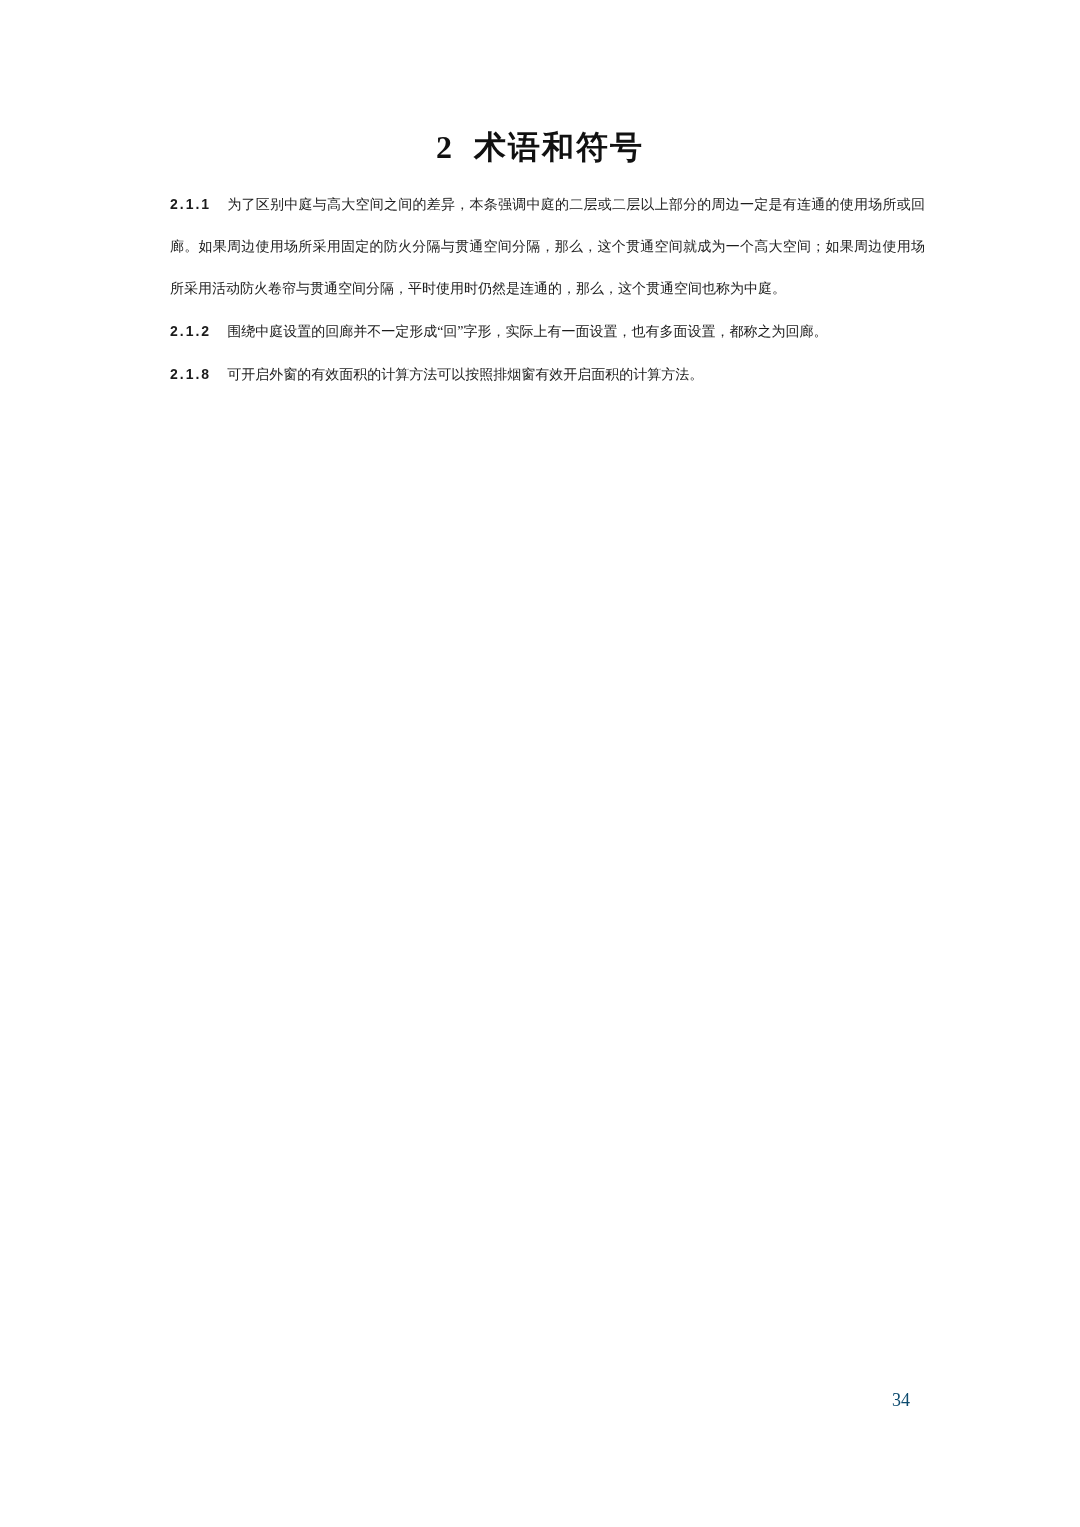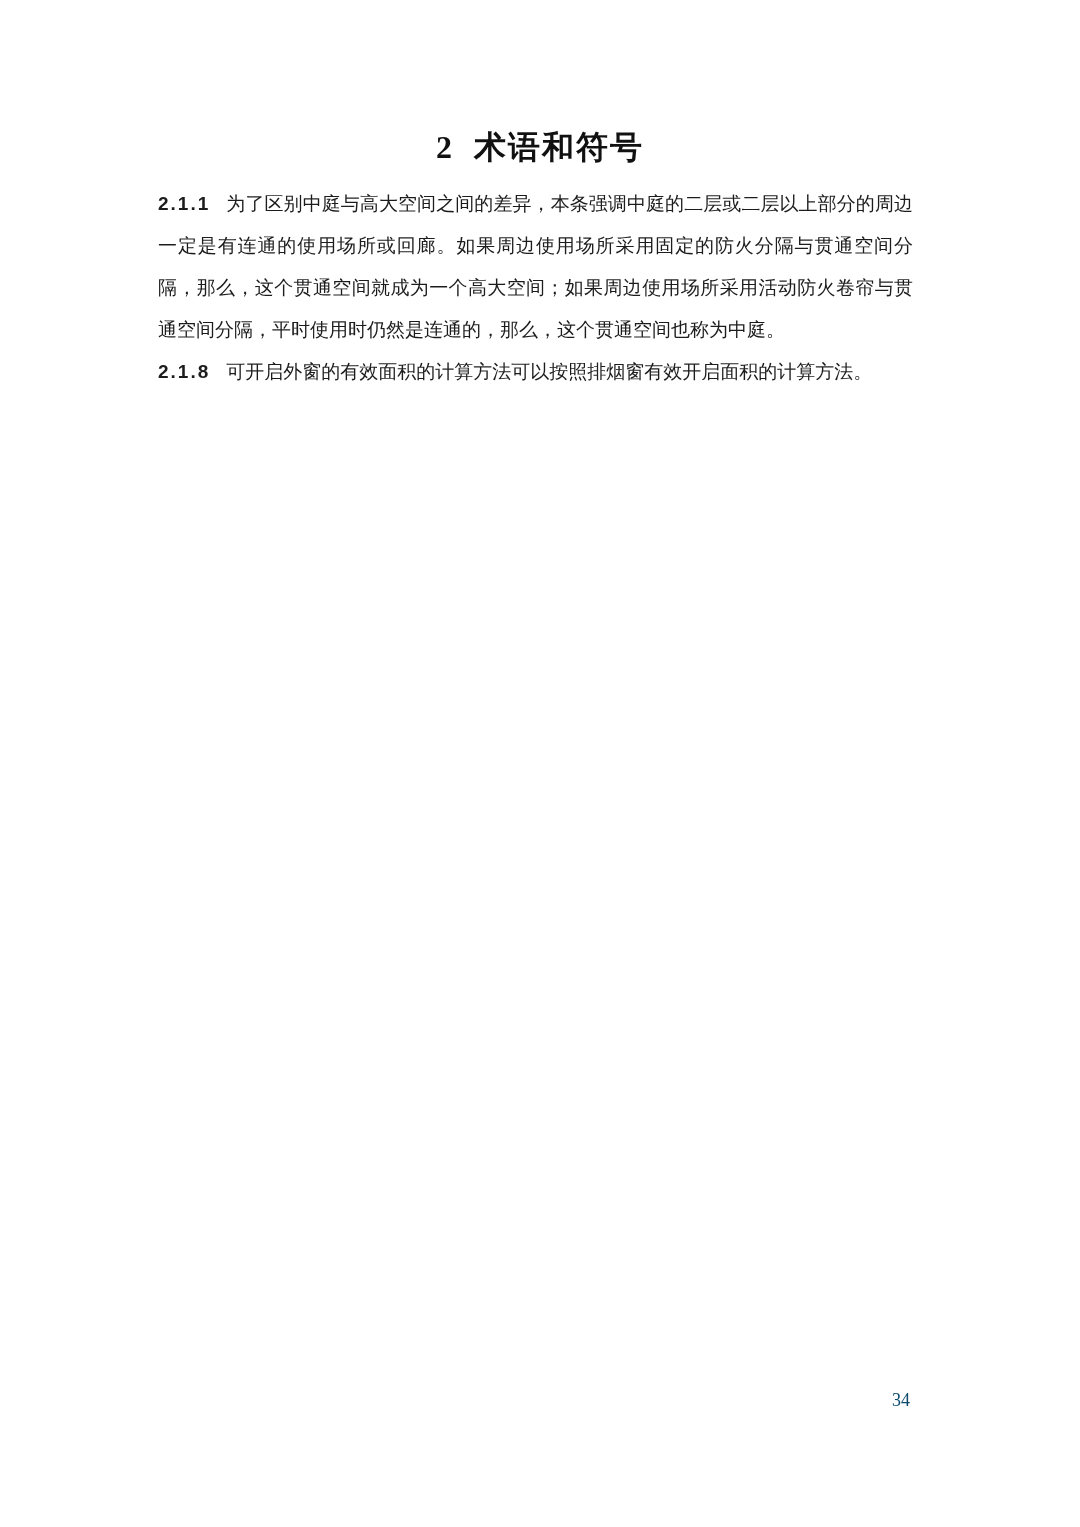--- a/index.html
+++ b/index.html
@@ -26,23 +26,23 @@
     text-align: center;
     font-size: 32px;
     font-weight: bold;
     letter-spacing: 2px;
     word-spacing: 10px;
     color: #111111;
   }
   .doc-body {
     position: absolute;
     top: 183px;
-    left: 158px;
+    left: 170px;
     width: 755px;
-    font-size: 19px;
+    font-size: 14px;
     line-height: 42px;
     text-align: justify;
     text-justify: inter-character;
   }
   .clause {
     margin: 0;
   }
   .clause-number {
     font-family: "Liberation Sans", "DejaVu Sans", sans-serif;
     font-weight: bold;
@@ -64,20 +64,23 @@
 <div class="page">
 
   <h1 class="doc-title">2 术语和符号</h1>
 
   <div class="doc-body">
 
     <p class="clause">
       <span class="clause-number">2.1.1</span><span class="clause-text">为了区别中庭与高大空间之间的差异，本条强调中庭的二层或二层以上部分的周边一定是有连通的使用场所或回廊。如果周边使用场所采用固定的防火分隔与贯通空间分隔，那么，这个贯通空间就成为一个高大空间；如果周边使用场所采用活动防火卷帘与贯通空间分隔，平时使用时仍然是连通的，那么，这个贯通空间也称为中庭。</span>
     </p>
 
+    <p class="clause">
+      <span class="clause-number">2.1.2</span><span class="clause-text">围绕中庭设置的回廊并不一定形成“回”字形，实际上有一面设置，也有多面设置，都称之为回廊。</span>
+    </p>
 
 
     <p class="clause">
       <span class="clause-number">2.1.8</span><span class="clause-text">可开启外窗的有效面积的计算方法可以按照排烟窗有效开启面积的计算方法。</span>
     </p>
 
   </div>
 
   <div class="page-number">34</div>
 

